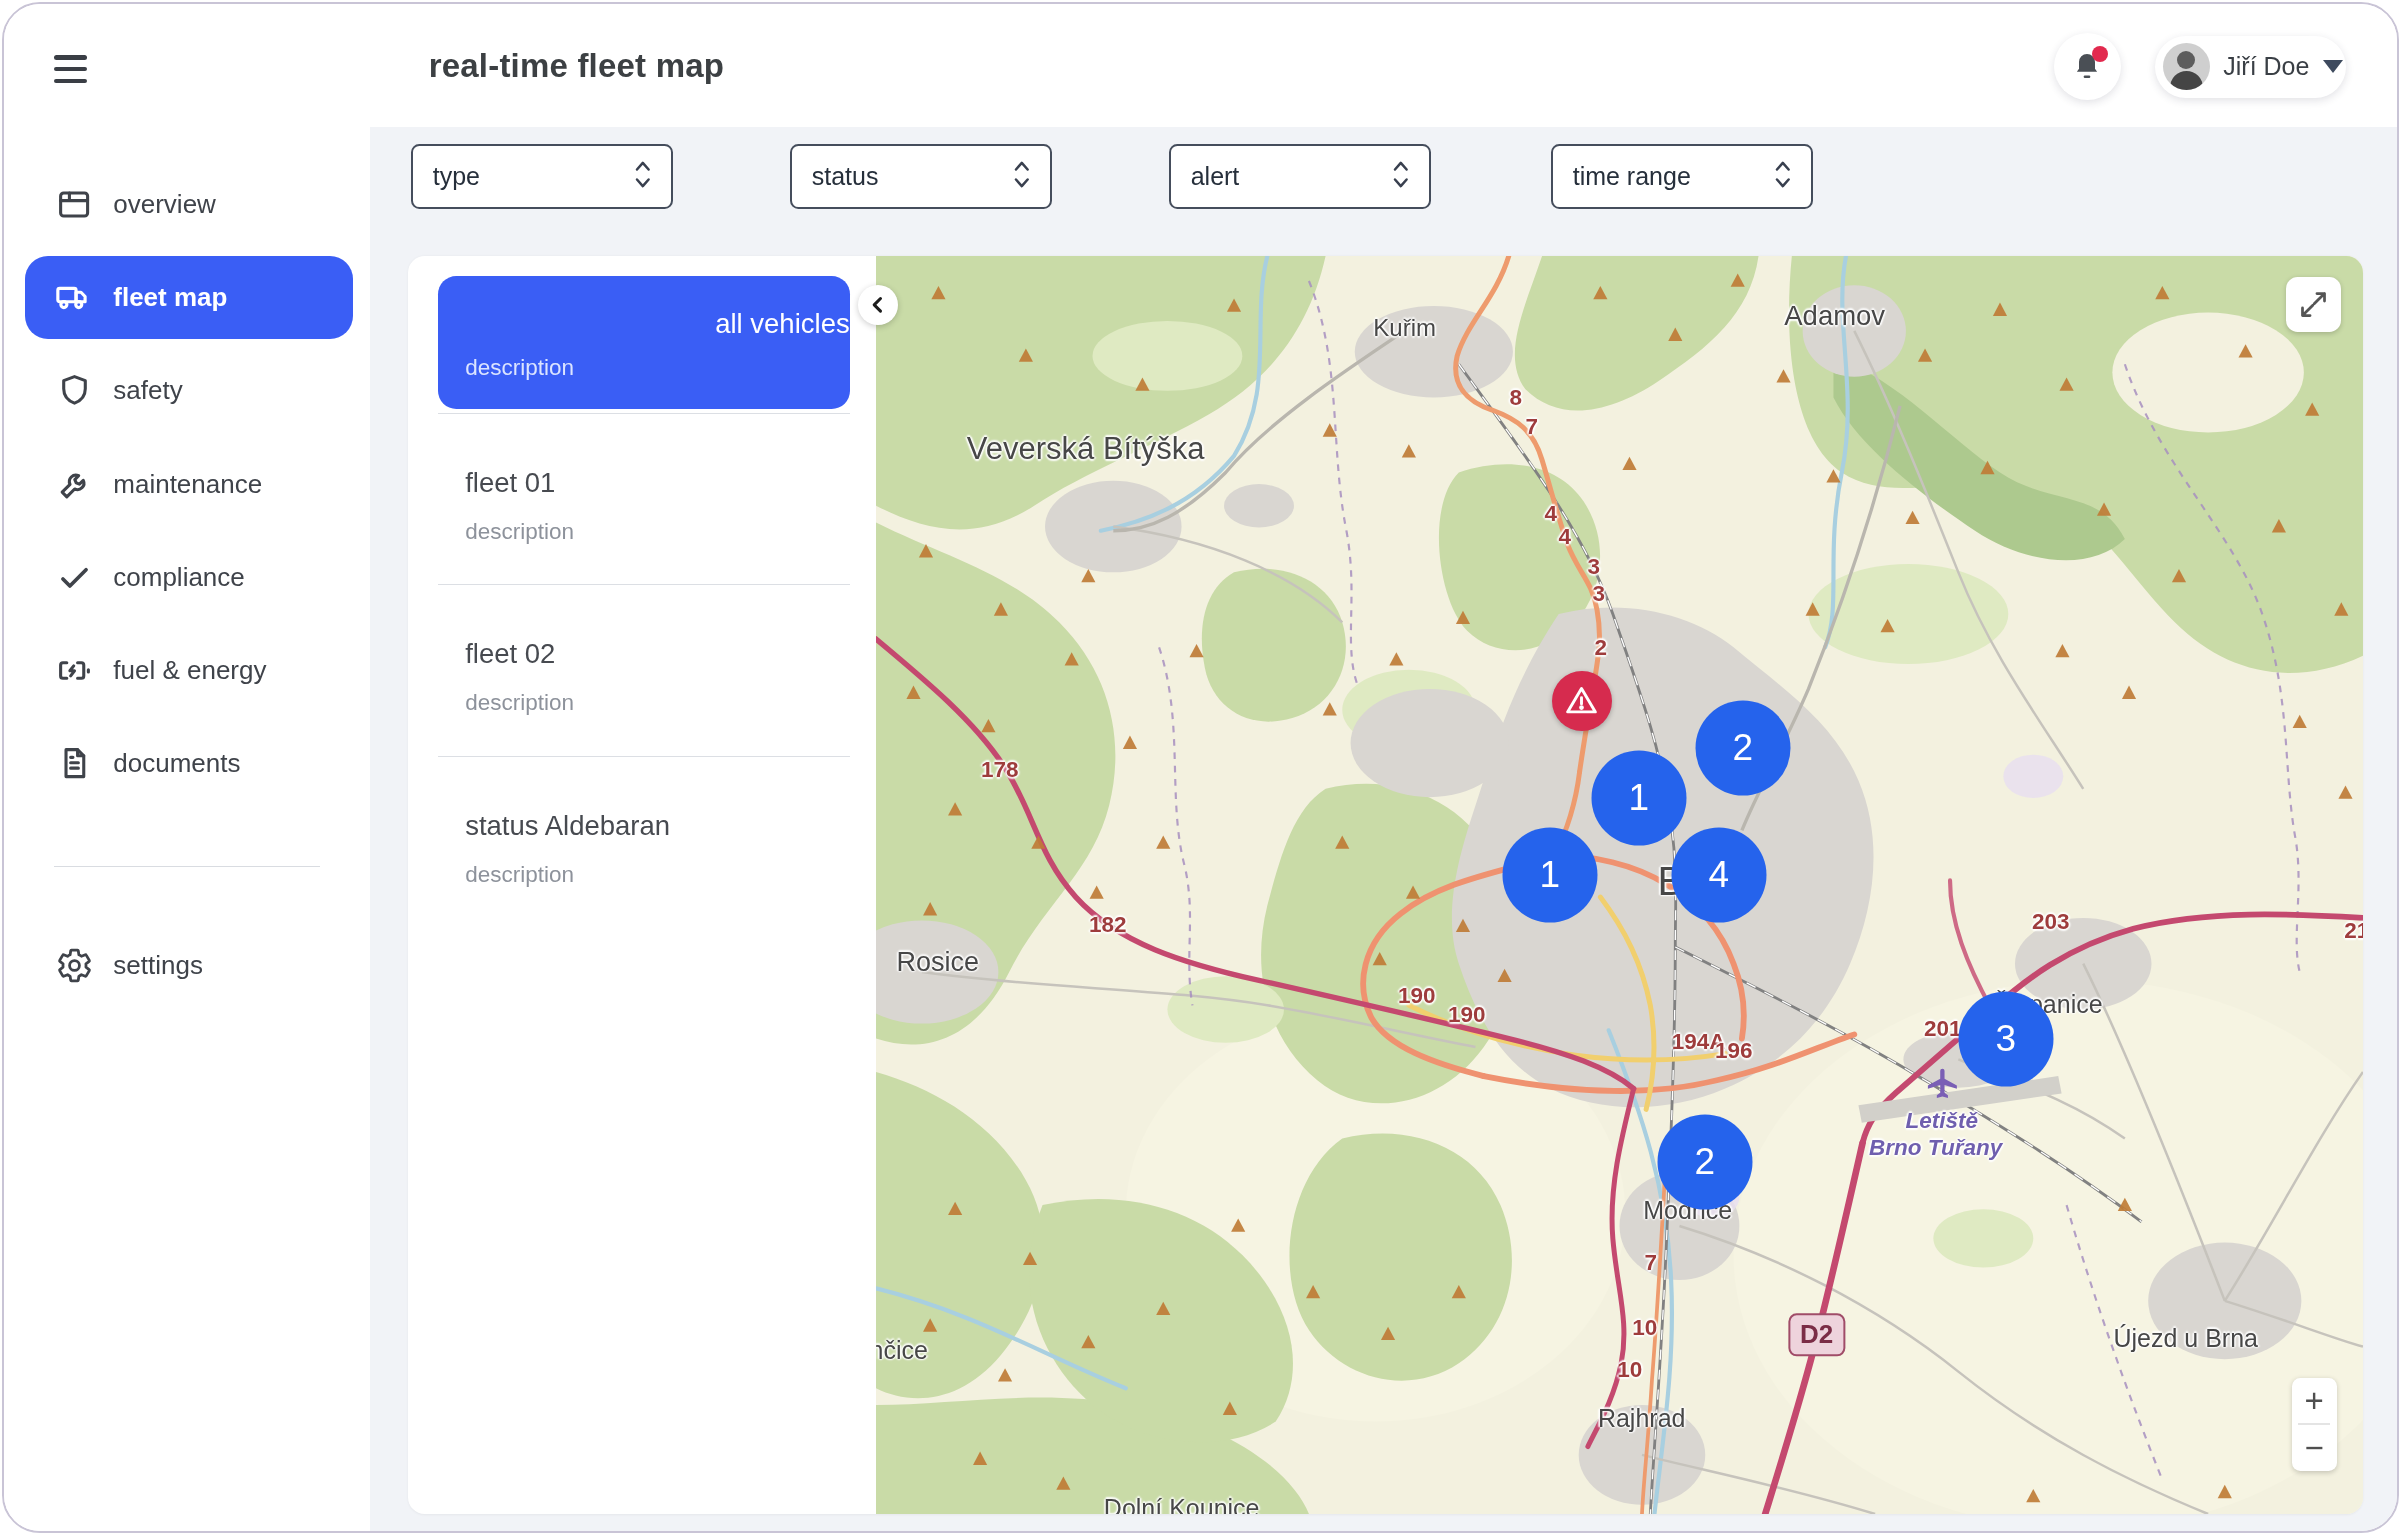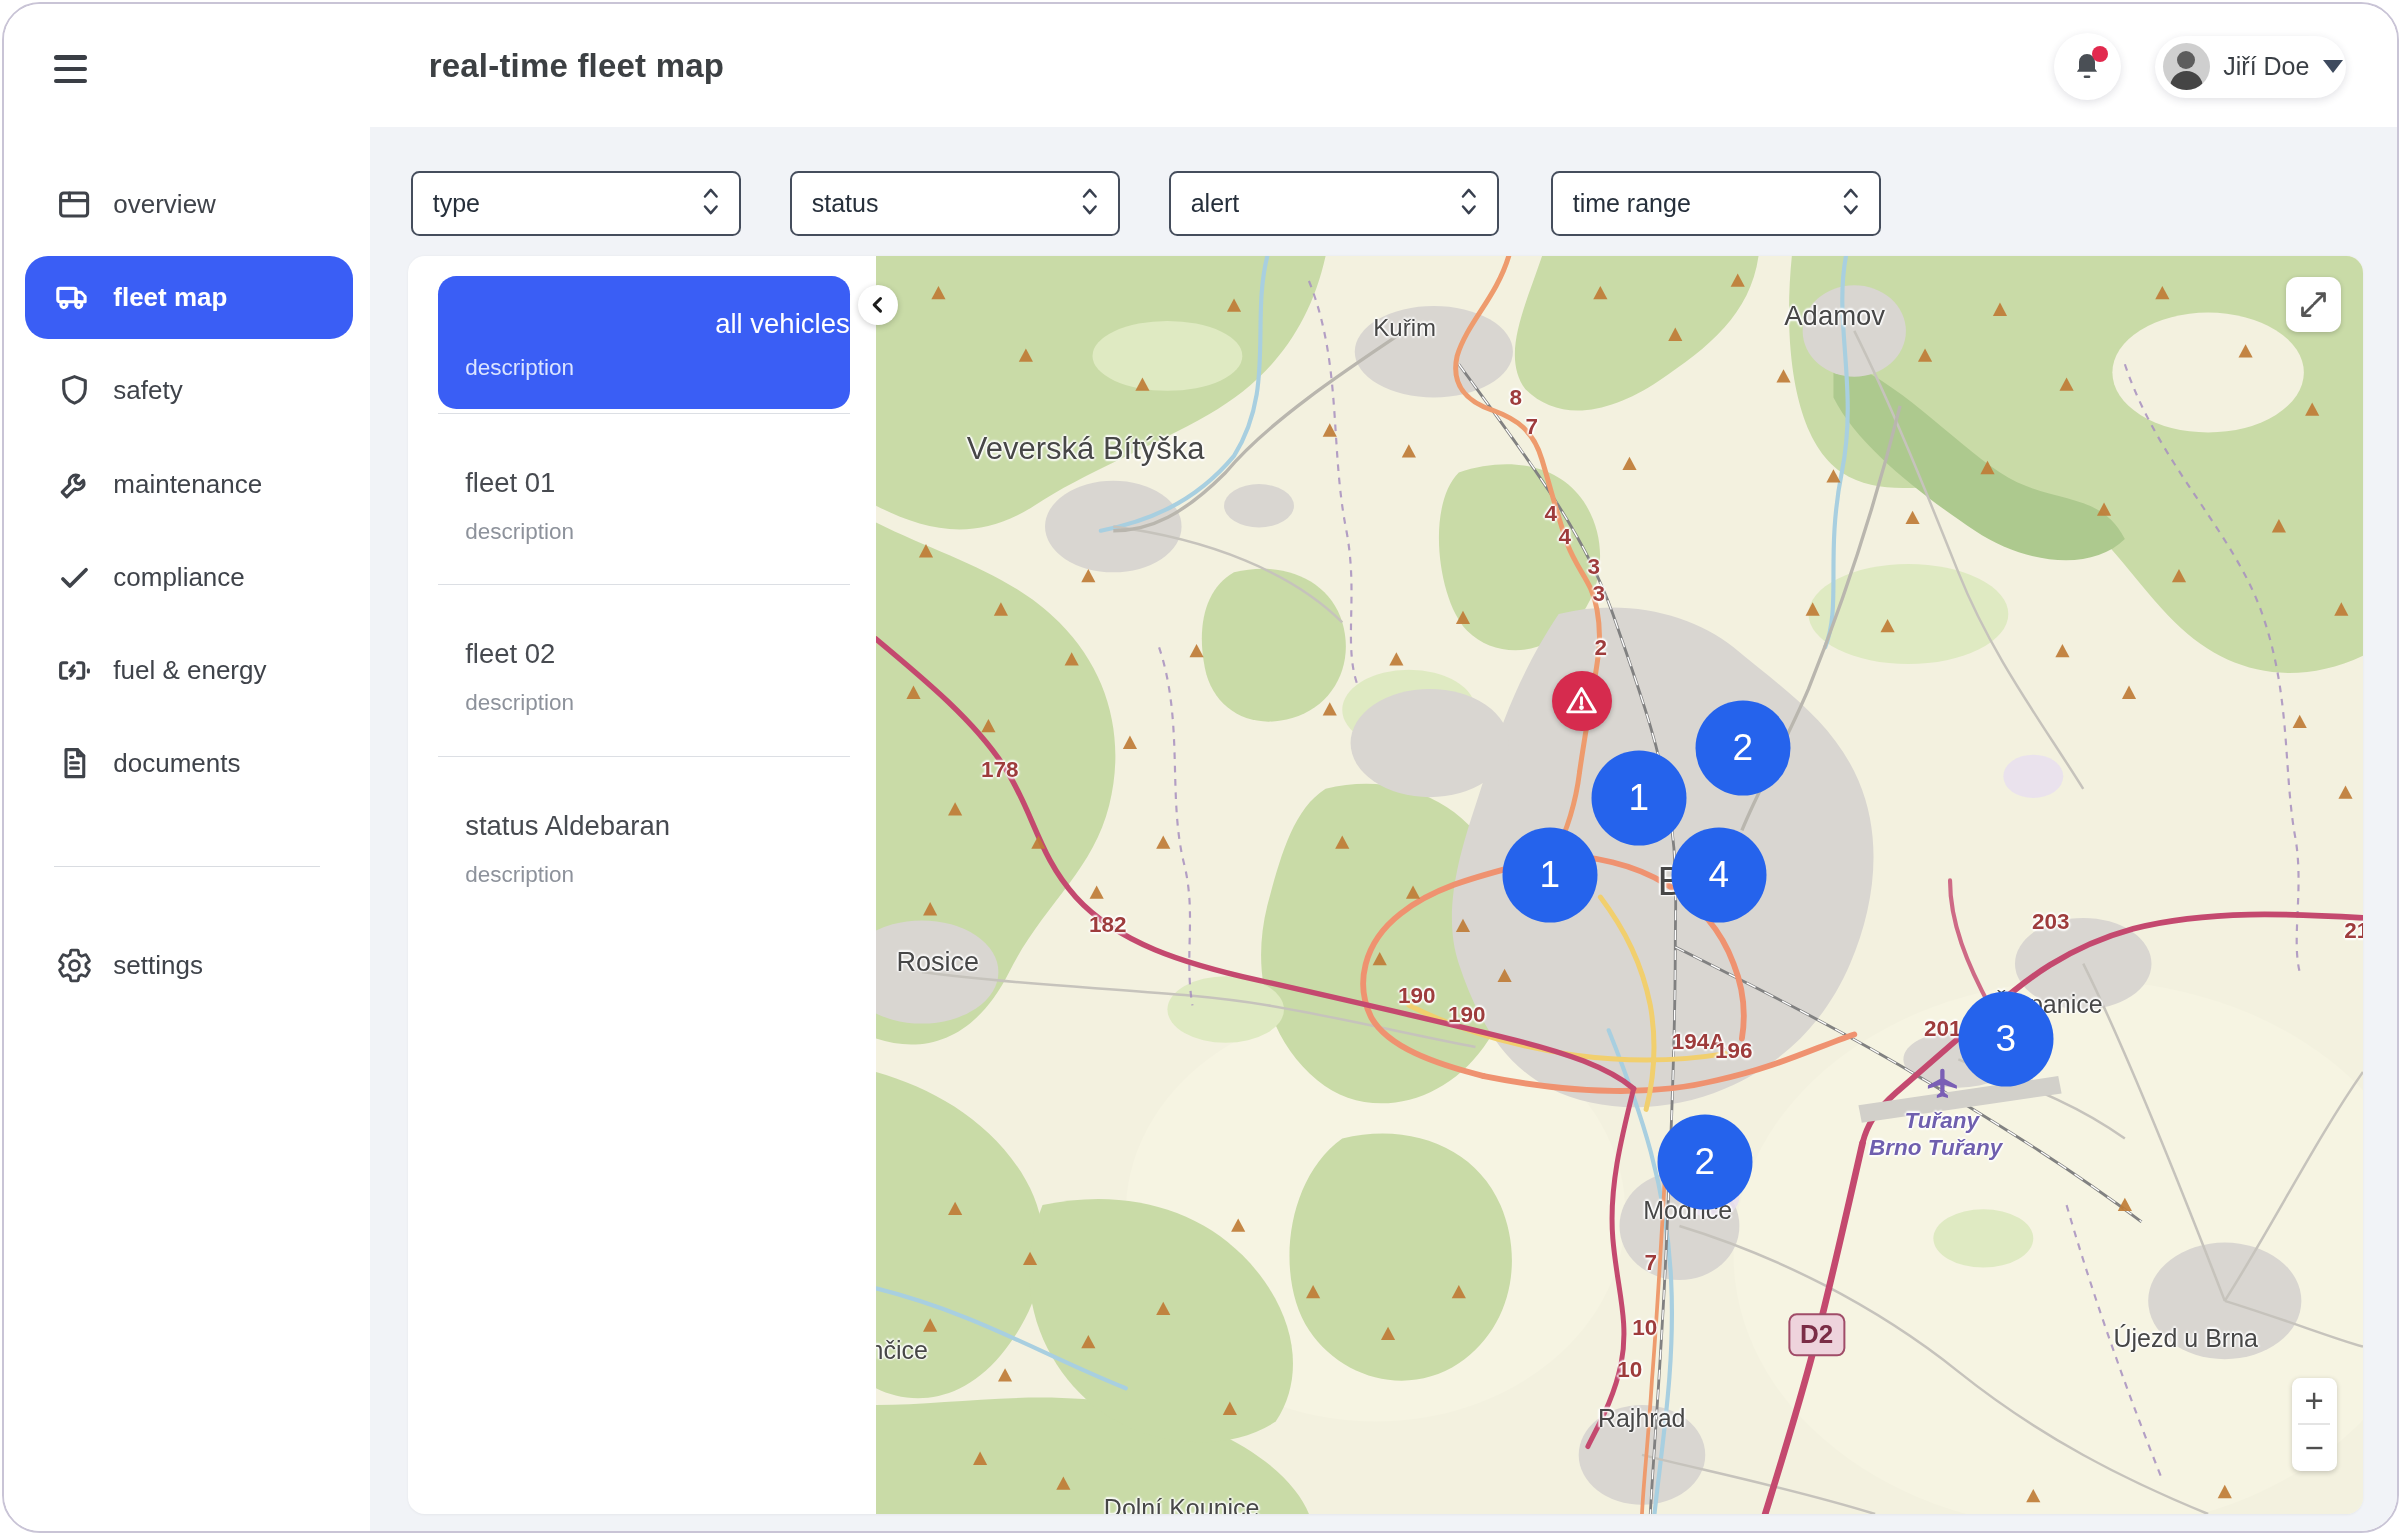--- a/index.html
+++ b/index.html
@@ -25,21 +25,21 @@
   
   .sidebar{position:absolute;left:0;top:123px;width:366px;bottom:0;background:#fff;z-index:4;}
   .nav-item{position:absolute;left:21.6px;width:328px;height:83px;border-radius:23px;display:flex;align-items:center;cursor:pointer;}
   .nav-item .ic{width:38px;height:38px;margin-left:30px;flex:none;display:flex;align-items:center;justify-content:center;}
   .nav-item .lbl{margin-left:20px;font-size:26px;color:#3f434a;font-weight:500;}
   .nav-item.active{background:var(--accent,#3a5ef5);text-align:right;}
   .nav-item.active .lbl{color:#fff;font-weight:700;}
   .side-divider{position:absolute;left:50px;right:50px;top:739px;height:1.7px;background:#d9dce1;}
   
   .content{position:absolute;left:366px;top:123px;right:0;bottom:0;background:#f1f3f7;}
-  .filter{position:absolute;top:44px;width:330px;height:65px;background:#fff;border:2.1px solid #454d5c;border-radius:8.3px;
+  .filter{position:absolute;top:17px;width:262px;height:65px;background:#fff;border:2.1px solid #454d5c;border-radius:8.3px;
     display:flex;align-items:center;cursor:pointer;box-sizing:border-box;}
   .filter .flbl{margin-left:20px;font-size:25px;color:#262f3b;}
   .filter .chev{position:absolute;right:16.7px;top:50%;transform:translateY(-50%);}
   
   .card{position:absolute;left:38px;top:129px;width:1955px;height:1258px;background:#fff;border-radius:16.7px;
     overflow:hidden;box-shadow:0 0.8px 2.5px rgba(0,0,0,.05);}
   .fleet-item{position:absolute;left:30px;width:412px;cursor:pointer;}
   .fleet-name{font-size:27.5px;color:#474a50;}
   .fleet-desc{font-size:22.5px;color:#8d929b;margin-top:20px;}
   .fleet-item.active{background:var(--accent,#3a5ef5);border-radius:18.3px;padding:32px 0 28px 27.5px;box-sizing:border-box;}
@@ -420,21 +420,21 @@
             <div class="place-label" style="left: 529px; top: 72px; font-size: 24px;">Kuřim</div>
             <div class="place-label" style="left: 959px; top: 60px; font-size: 27.5px;">Adamov</div>
             <div class="place-label" style="left: 824px; top: 625px; font-size: 40px;">Brno</div>
             <div class="place-label" style="left: 62px; top: 706px; font-size: 27px;">Rosice</div>
             <div class="place-label" style="left: 1172px; top: 748px; font-size: 25px;">Šlapanice</div>
             <div class="place-label" style="left: 812px; top: 954px; font-size: 25px;">Modřice</div>
             <div class="place-label" style="left: 766px; top: 1162px; font-size: 25px;">Rajhrad</div>
             <div class="place-label" style="left: 1310px; top: 1082px; font-size: 25px;">Újezd u Brna</div>
             <div class="place-label" style="left: 306px; top: 1252px; font-size: 25px;">Dolní Kounice</div>
             <div class="place-label" style="left: 23px; top: 1094px; font-size: 25px;">nčice</div>
-            <div class="place-label airport" style="left: 1066px; top: 865px; font-size: 22.5px;">Tuřany</div>
+            <div class="place-label airport" style="left: 1066px; top: 865px; font-size: 22.5px;">Letiště</div>
             <div class="place-label airport" style="left: 1060px; top: 892px; font-size: 22.5px;">Brno Tuřany</div>
             <div class="plane-icon" style="left: 1067px; top: 828px;"><svg width="37" height="37" viewBox="0 0 24 24" fill="#7a5fb5">
                 <path d="M21 16v-2l-8-4.5V4.4a1.4 1.4 0 0 0-2.8 0v5.1L2.2 14v2l8-2.3v5l-2.2 1.6V22l3.6-1 3.6 1v-1.7L13 18.7v-5z"></path>
               </svg></div>
             <div class="road-label" style="left: 640px; top: 142px;">8</div>
             <div class="road-label" style="left: 656px; top: 171px;">7</div>
             <div class="road-label" style="left: 675px; top: 258px;">4</div>
             <div class="road-label" style="left: 689px; top: 281px;">4</div>
             <div class="road-label" style="left: 718px; top: 311px;">3</div>
             <div class="road-label" style="left: 723px; top: 338px;">3</div>

